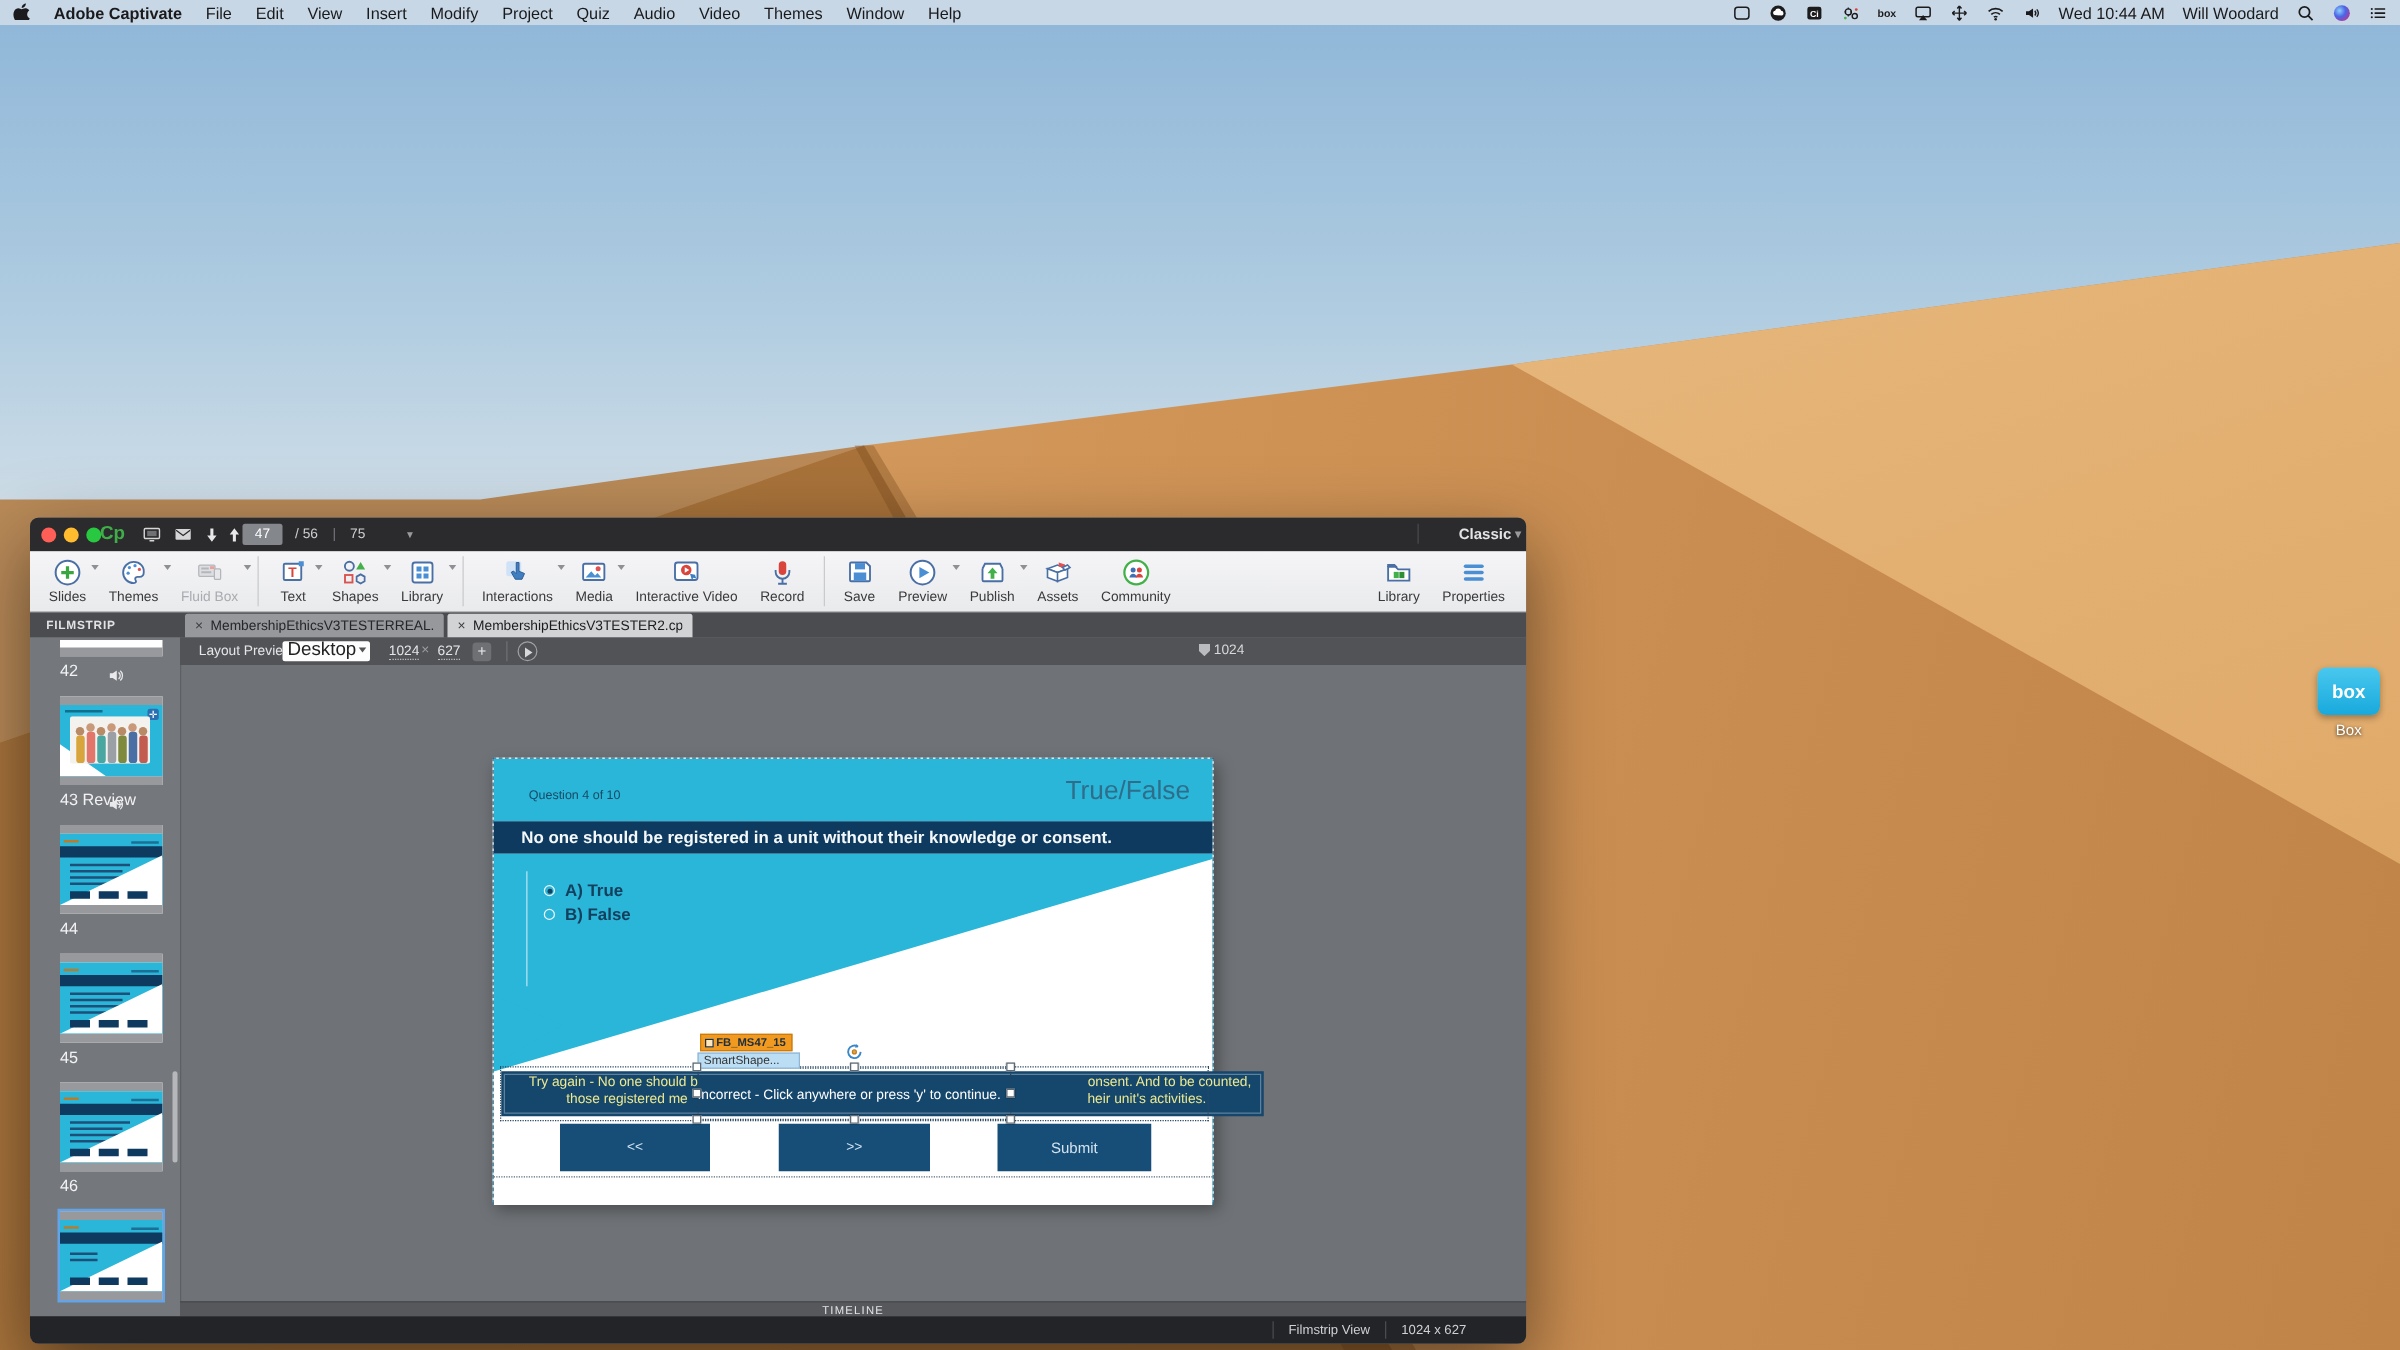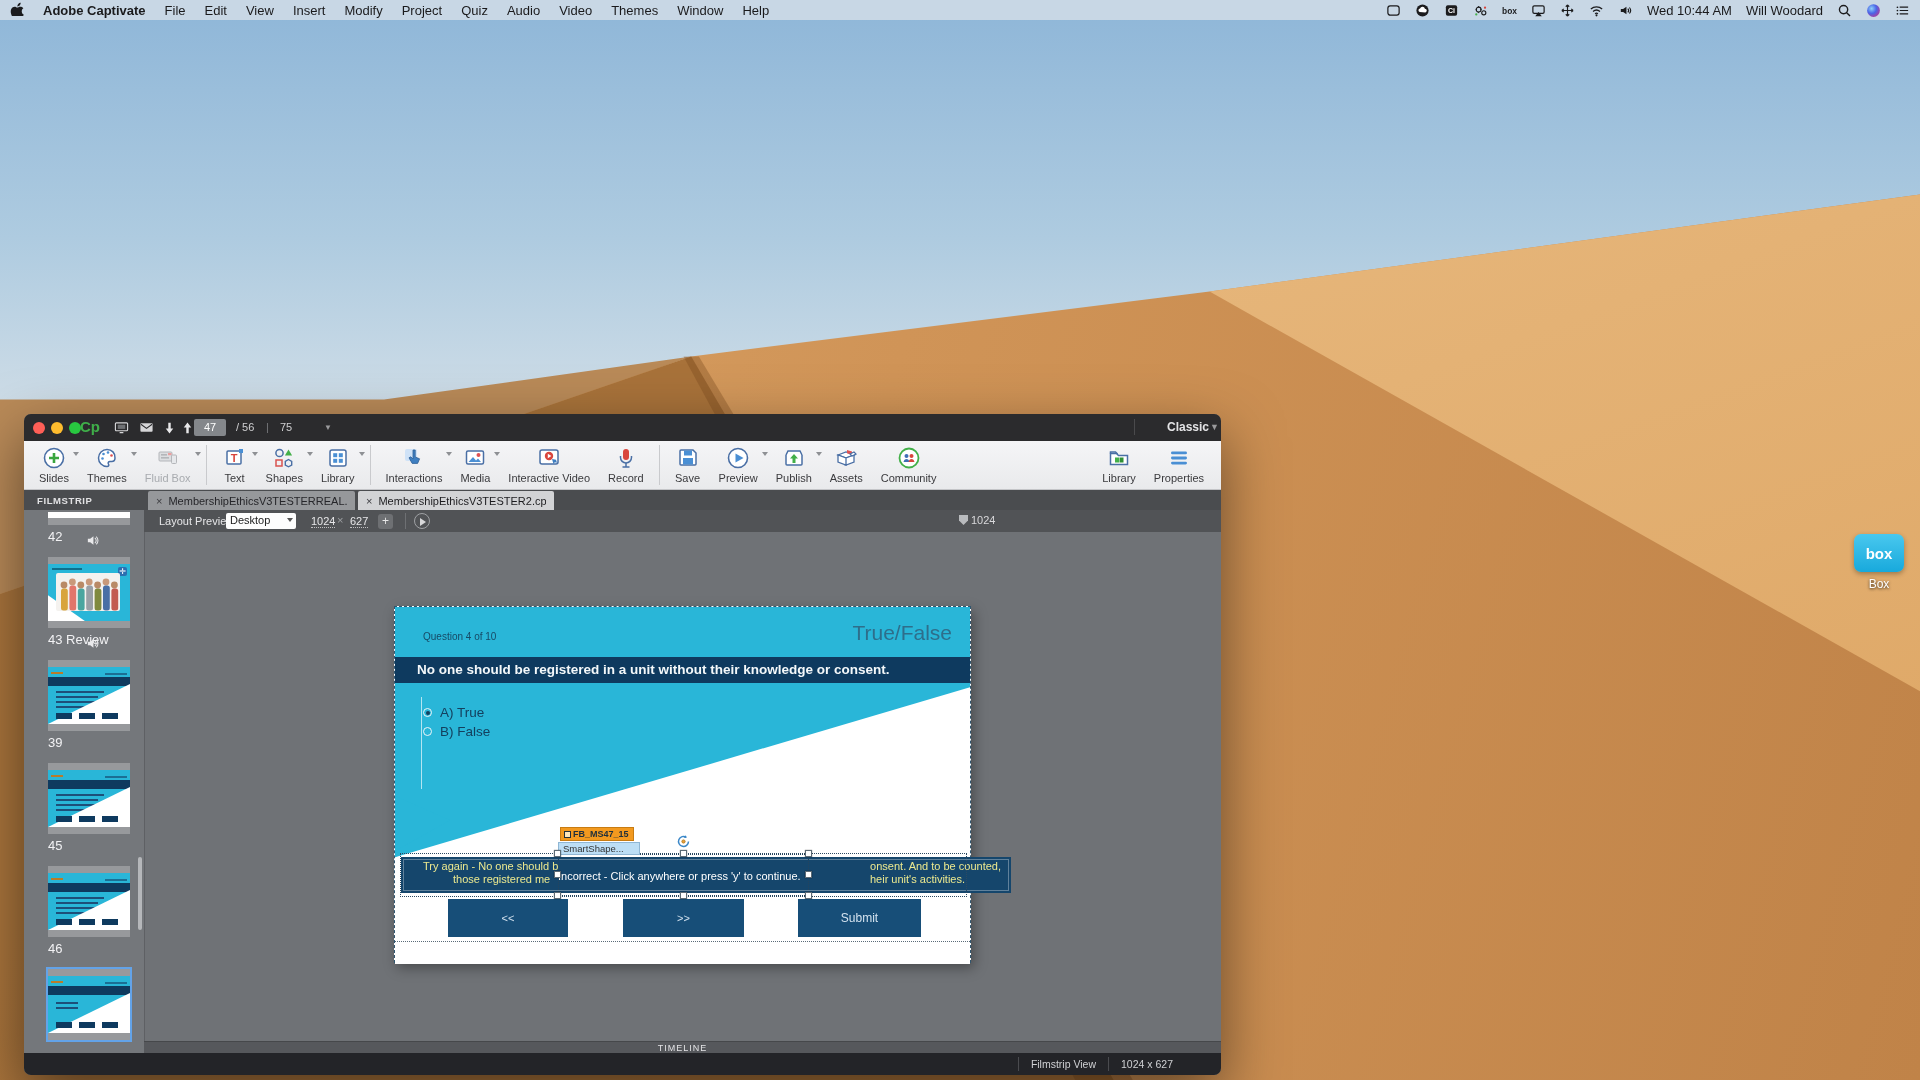--- a/index.html
+++ b/index.html
@@ -66,21 +66,21 @@
   #filmstrip-label { position:absolute; left:13px; top:5px; font-size:9.5px; font-weight:700; letter-spacing:.6px; color:#e2e2e4; }
   .tab { position:absolute; top:1px; height:19px; font-size:11px; display:flex; align-items:center; gap:6px; padding:0 8px; border-radius:2px 2px 0 0; }
   #tab-0 { left:124px; width:207px; background:#96989b; color:#26262a; }
   #tab-1 { left:334px; width:196px; background:#d2d3d5; color:#1c1c1f; }
   .tab .tclose { font-size:11px; color:#3c3c40; }
   .tab .ttitle { white-space:nowrap; overflow:hidden; }
 
   
   #layoutbar { position:absolute; left:120px; top:96px; width:1077px; height:22px; background:#515356; color:#e6e6e8; font-size:11px; }
   #lb-label { position:absolute; left:15px; top:5px; }
-  #lb-select { position:absolute; left:82px; top:3px; width:70px; height:16px; background:#fdfdfd; color:#222; font-size:11px;
+  #lb-select { position:absolute; left:82px; top:3px; width:70px; height:16px; background:#fdfdfd; color:#222; font-size:15px;
     border-radius:2px; padding:0 4px; line-height:14px; }
   #lb-select .sel-caret { position:absolute; right:3px; top:5px; width:0; height:0; border-left:3.5px solid transparent; border-right:3.5px solid transparent; border-top:4.5px solid #555; }
   .lb-num { position:absolute; top:5px; border-bottom:1px dotted #bfbfc1; }
   #lb-w { left:167px; } #lb-x { left:193px; top:4px; color:#9d9fa2; } #lb-h { left:206px; }
   #lb-plus { position:absolute; left:234px; top:4px; width:15px; height:15px; background:#6e7073; border-radius:3px; color:#e8e8e8;
     font-size:12px; line-height:14px; text-align:center; }
   #lb-sep { position:absolute; left:261px; top:3px; width:1px; height:16px; background:#6e7073; }
   #lb-play { position:absolute; left:270px; top:3px; width:16px; height:16px; border:1px solid #9fa1a4; border-radius:50%; }
   #lb-play:before { content:""; position:absolute; left:5px; top:3.5px; border-left:6px solid #d8d8da; border-top:4px solid transparent; border-bottom:4px solid transparent; }
   #lb-ruler { position:absolute; left:815px; top:4px; display:flex; align-items:center; gap:3px; color:#d8d8da; }
@@ -114,21 +114,21 @@
   #slide { position:absolute; left:370px; top:192px; width:577px; height:357px; background:#fff; border:1px dashed #31566f; box-shadow:3px 5px 12px rgba(0,0,0,.35); }
   #sl-head { position:absolute; left:0; top:0; width:100%; height:50px; background:#29b6d8; }
   #sl-counter { position:absolute; left:28px; top:24px; font-size:10px; color:#174a66; }
   #sl-type { position:absolute; right:18px; top:14px; font-size:21px; color:#2e6e8b; }
   #sl-qbar { position:absolute; left:0; top:50px; width:100%; height:26px; background:#0e3a5f; }
   #sl-question { position:absolute; left:22px; top:5px; font-size:13.5px; font-weight:600; color:#f4f8fa; }
   #sl-body { position:absolute; left:0; top:76px; width:100%; height:281px; background:#29b6d8; }
   #sl-diag { position:absolute; inset:0; background:#fff; clip-path:polygon(0 62%,100% 1.5%,100% 100%,0 100%); }
   #sl-wedge { position:absolute; left:0; top:189px; width:55px; height:55px; background:#29b6d8; clip-path:polygon(0 0,100% 44%,0 100%); }
   #ans-line { position:absolute; left:26px; top:14px; width:1px; height:92px; background:rgba(255,255,255,.65); }
-  .ans-row { position:absolute; left:28px; display:flex; align-items:center; gap:8px; }
+  .ans-row { position:absolute; left:40px; display:flex; align-items:center; gap:8px;font-weight:bold; }
   .radio { width:9px; height:9px; border-radius:50%; border:1.5px solid #eef6f9; position:relative; }
   .radio.sel:after { content:""; position:absolute; left:1.5px; top:1.5px; width:4px; height:4px; border-radius:50%; background:#14405e; }
   .ans-text { font-size:13.5px; color:#14405e; }
 
   
   #fb-bar { position:absolute; left:6px; top:250px; width:610px; height:36px; background:#15466c; }
   #fb-inner { position:absolute; inset:2px; border:1px solid rgba(255,255,255,.32); }
   .fb-frag { position:absolute; font-size:11px; color:#ece98f; white-space:nowrap; }
   #fb-l1a { left:22px; top:3px; } #fb-l1b { right:10px; top:3px; }
   #fb-l2a { left:52px; top:16px; } #fb-l2b { right:46px; top:16px; }
@@ -585,21 +585,21 @@
             <div class="mq-line" style="top:29px;width:42px"></div>
             <div class="mq-line" style="top:34px;width:46px"></div>
             <div class="mq-line" style="top:39px;width:38px"></div>
             <div class="mq-tri"></div>
             <div class="mq-btn" style="left:8px"></div>
             <div class="mq-btn" style="left:31px"></div>
             <div class="mq-btn" style="left:54px"></div>
           </div>
           <div class="cap"></div>
         </div>
-        <div class="fs-label"><span>39</span></div>
+        <div class="fs-label"><span>44</span></div>
         <div class="thumb">
           <div class="cap"></div>
           <div class="shot">
             <div class="mq-counter"></div>
             <div class="mq-type"></div>
             <div class="mq-bar"></div>
             <div class="mq-line" style="top:24px;width:48px"></div>
             <div class="mq-line" style="top:29px;width:42px"></div>
             <div class="mq-line" style="top:34px;width:46px"></div>
             <div class="mq-line" style="top:39px;width:38px"></div>

